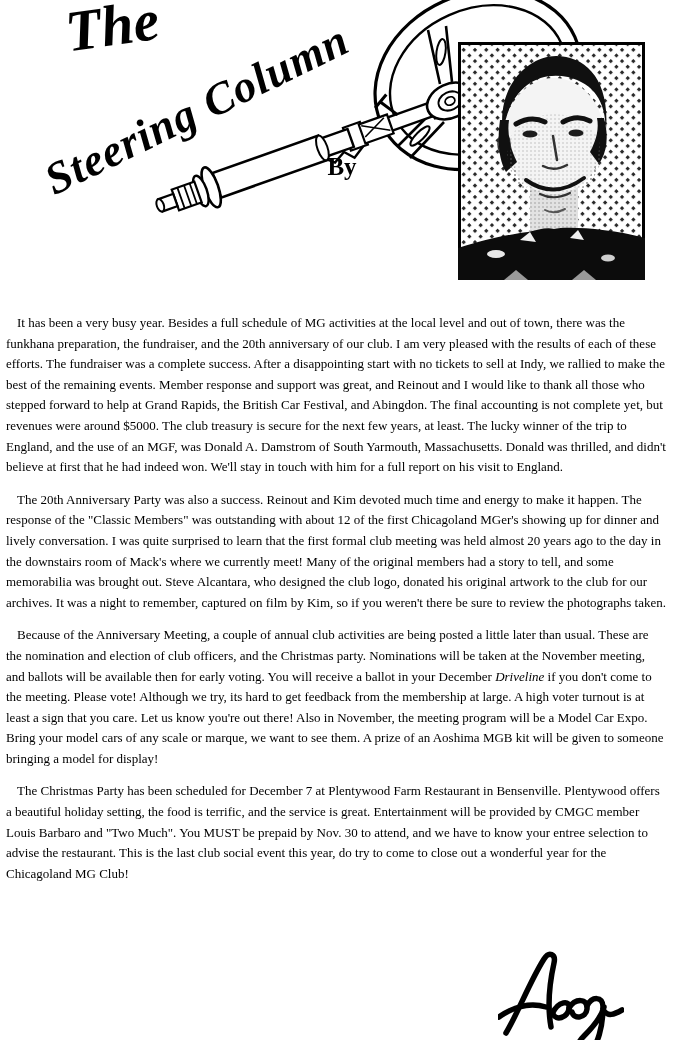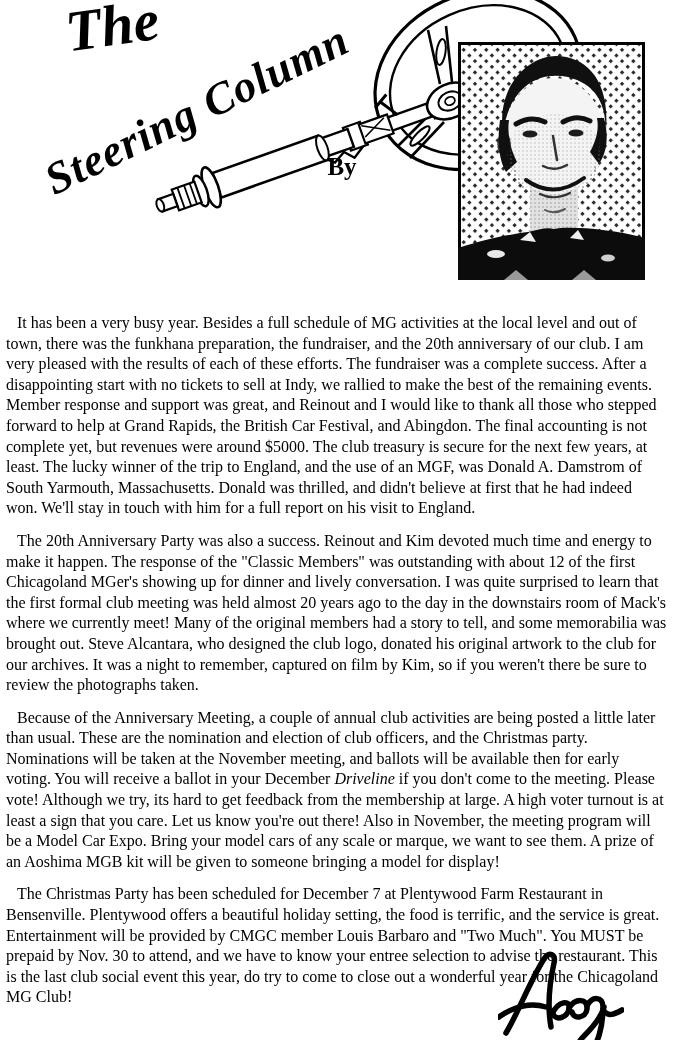--- a/index.html
+++ b/index.html
@@ -32,21 +32,21 @@
     position:absolute;left:244px;top:150px;width:196px;z-index:3;
     text-align:center;font-weight:bold;font-size:25px;line-height:1.32;
   }
   .photo-frame{
     position:absolute;left:458px;top:42px;z-index:2;
     width:187px;height:238px;
   }
   
   .article{
     padding:7px 18px 0 6px;
-    font-size:16px;
+    font-size:13px;
     line-height:20.6px;
     text-align:left;
   }
   .article p{margin:0 0 12px 0;text-indent:11px;}
   .article em{font-style:italic;}
   
   .signature{position:absolute;left:498px;top:951px;z-index:4;}
 </style>
 </head>
 <body>

